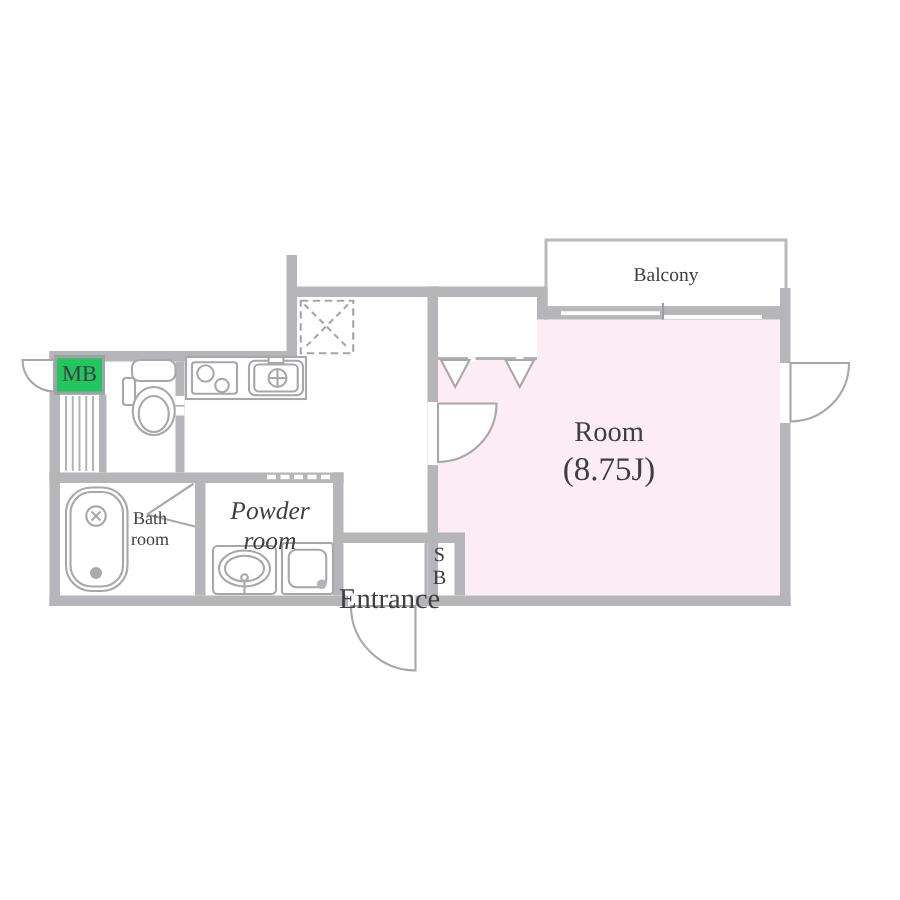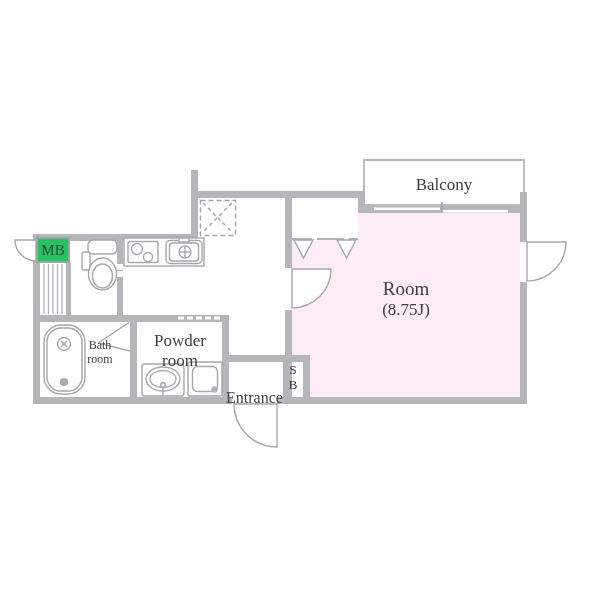--- a/index.html
+++ b/index.html
@@ -27,28 +27,28 @@
   .w-hatchright{left:66px;top:263px;width:5px;height:52px;}
   .w-bathdiv{left:130px;top:322px;width:7px;height:75px;}
   .w-powderright{left:222px;top:315px;width:7px;height:82px;}
   .w-enttop{left:222px;top:355px;width:88px;height:7px;}
   .w-sbright{left:303px;top:362px;width:7px;height:35px;}
   .mb-box{left:36px;top:237px;width:34px;height:26px;background:#22c55e;
           border:2px solid #9fa0a5;z-index:4;box-sizing:border-box;
           display:flex;align-items:center;justify-content:center;}
   .svg-layer{left:0;top:0;width:600px;height:600px;z-index:5;pointer-events:none;}
   .lbl{position:absolute;z-index:6;color:#3e3e44;text-align:center;line-height:1.16;}
-  .lbl-balcony{left:384px;top:175px;width:120px;font-size:17px;}
+  .lbl-balcony{left:384px;top:175px;width:120px;font-size:13px;}
   .lbl-closet{left:285px;top:209px;width:80px;font-size:17px;}
   .lbl-room{left:336px;top:278px;width:140px;font-size:19px;}
-  .lbl-room .size{font-size:17px;}
+  .lbl-room .size{font-size:22px;}
   .lbl-mb{font-size:15px;color:#3e3e44;}
   .lbl-bath{left:62px;top:339px;width:76px;font-size:12px;}
-  .lbl-powder{left:138px;top:331px;width:84px;font-size:17px;}
-  .lbl-entrance{left:226px;top:389px;width:56px;font-size:16px;}
+  .lbl-powder{left:138px;top:331px;width:84px;font-size:17px;font-style:italic;}
+  .lbl-entrance{left:226px;top:389px;width:56px;font-size:19px;}
   .lbl-sb{left:284px;top:363px;width:18px;font-size:13.5px;line-height:1.1;}
 </style>
 </head>
 <body>
 
 <div class="canvas">
 
   <div class="abs room-fill"></div>
   <div class="abs balcony-box"></div>
   <div class="abs closet-int"></div>

